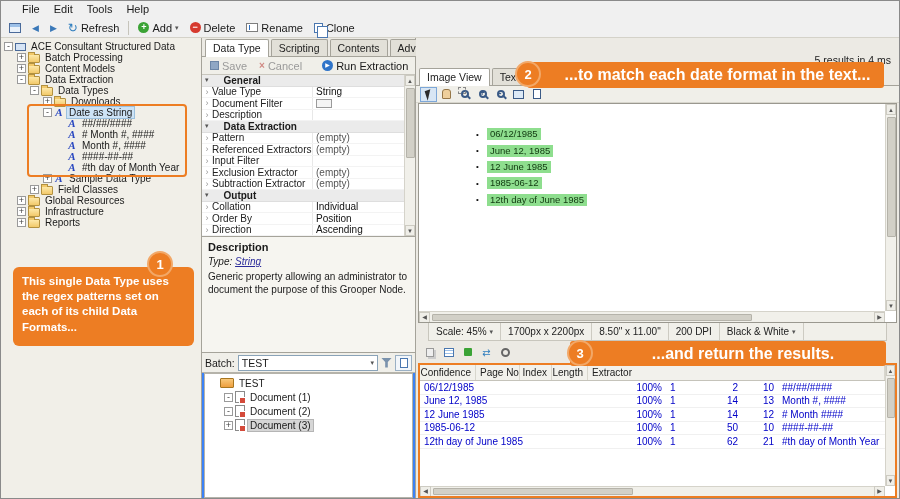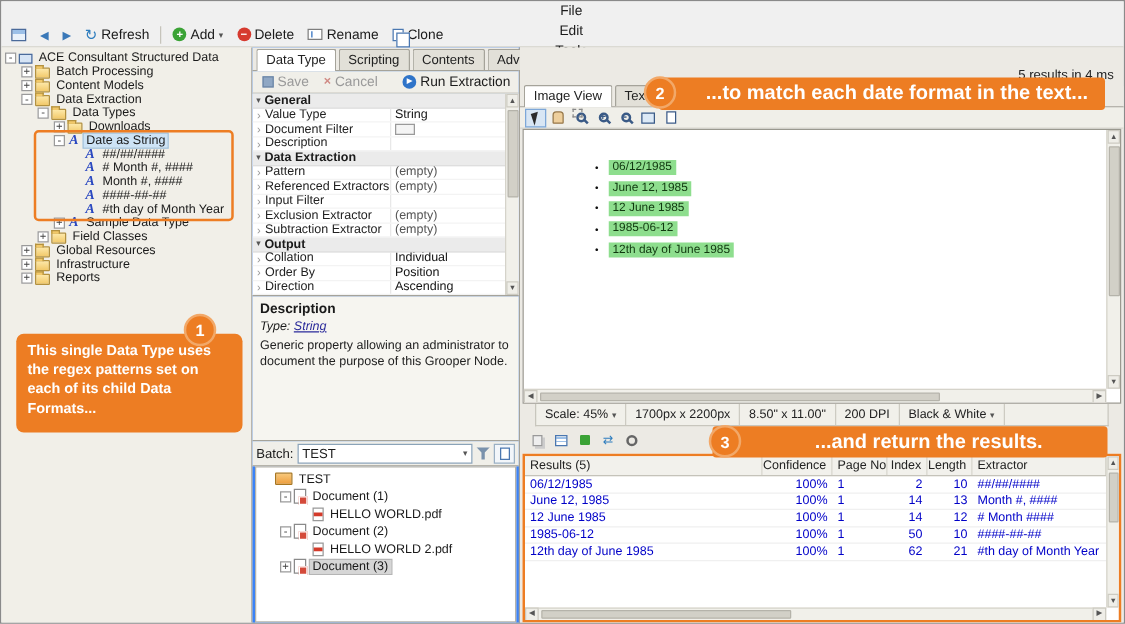--- a/index.html
+++ b/index.html
@@ -1,20 +1,20 @@
 <!DOCTYPE html>
 <html><head>
 <meta charset="utf-8">
 <style>
 *{box-sizing:border-box;margin:0;padding:0;}
 body{margin:0;background:#777;font-family:"Liberation Sans",sans-serif;}
 .app{position:relative;width:900px;height:499px;background:#f0f0f0;border:1px solid #8a8a8a;overflow:hidden;color:#1a1a1a;font-size:11px;}
 
 
-.menubar{display:flex;height:17px;align-items:center;background:#f0f0f0;padding-left:14px;flex-direction:column;}
+.menubar{display:flex;height:17px;background:#f0f0f0;padding-left:14px;}
 .menu-item{padding:2px 7px;font-size:11px;cursor:default;}
 .toolbar{display:flex;height:20px;align-items:center;gap:1px;padding:0 3px;background:#f0f0f0;border-bottom:1px solid #d4d2c9;}
 .tbtn{display:inline-flex;align-items:center;gap:3px;padding:1px 4px;font-size:11px;border:1px solid transparent;border-radius:2px;white-space:nowrap;}
 .tbtn.disabled{color:#9a9a9a;}
 .tsep{width:1px;height:14px;background:#c6c4bb;margin:0 3px;}
 .win-ico{width:12px;height:10px;border:1px solid #4a6a9a;background:linear-gradient(#9cc0e8 0 3px,#e9f1fa 3px);}
 .arr{color:#3a78b8;font-size:9px;}
 .refresh-g{color:#2e7dbe;font-size:12px;line-height:10px;}
 .circ{width:11px;height:11px;min-width:11px;border-radius:50%;color:#fff;font-size:9px;line-height:10px;text-align:center;font-weight:bold;}
 .circ.add{background:#3ba336;}
@@ -46,21 +46,21 @@
 .mid{width:214px;min-width:214px;background:#3b82f6;border-right:1px solid #a5a39a;display:flex;flex-direction:column;}
 .tabstrip{height:19px;display:flex;align-items:flex-end;padding:0 3px;border-bottom:1px solid #a5a39a;background:#eceae4;}
 .tab{font-size:10.5px;padding:2px 7px;border:1px solid #a5a39a;border-bottom:none;background:#e2e0d8;margin-right:2px;border-radius:2px 2px 0 0;color:#222;white-space:nowrap;}
 .tab.active{background:#fff;margin-bottom:-1px;padding-bottom:3px;}
 .mid-cmd{height:18px;display:flex;align-items:center;gap:2px;padding:0 3px;border-bottom:1px solid #c8c6bd;background:#f0efe9;font-size:10.5px;}
 .disk{width:9px;height:9px;background:#8fa7c4;border:1px solid #6c86a6;}
 .xico{color:#d08a84;font-size:10px;font-weight:bold;line-height:10px;}
 .runico{width:11px;height:11px;min-width:11px;border-radius:50%;background:#2f74c9;color:#fff;font-size:6px;line-height:11px;text-align:center;}
 .propgrid{height:162px;position:relative;background:#fff;border-bottom:1px solid #a5a39a;overflow:hidden;}
 .pg-rows{margin-right:11px;}
-.pg-cat{height:11.5px;display:flex;align-items:center;background:#ebebeb;font-weight:bold;font-size:10px;gap:3px;padding-left:3px;border-bottom:1px solid #dedede;}
+.pg-cat{height:11.5px;display:flex;align-items:center;background:#ebebeb;font-weight:bold;font-size:10px;gap:15px;padding-left:3px;border-bottom:1px solid #dedede;}
 .pg-chev{font-size:7px;color:#555;font-weight:normal;}
 .pg-row{height:11.5px;display:flex;align-items:center;font-size:10px;border-bottom:1px solid #f3f3f3;}
 .pg-mark{width:10px;min-width:10px;color:#999;font-size:9px;text-align:center;}
 .pg-label{width:100px;min-width:100px;white-space:nowrap;overflow:hidden;color:#222;}
 .pg-value{flex:1;border-left:1px solid #e8e8e8;padding-left:3px;height:100%;display:flex;align-items:center;color:#111;white-space:nowrap;overflow:hidden;}
 .pg-value.empty{color:#555;}
 .pg-btn{width:16px;height:9px;border:1px solid #9a9a9a;background:#f4f4f4;}
 .pg-sb{position:absolute;right:0;top:0;bottom:0;width:11px;}
 .vsbx{background:#f1f0ea;border-left:1px solid #d5d3ca;display:flex;flex-direction:column;align-items:center;}
 .sba{width:100%;height:11px;min-height:11px;font-size:6px;line-height:10px;text-align:center;color:#555;background:#efeee8;border:1px solid #cdcbc2;}
@@ -402,34 +402,24 @@
             <div class="btree-row" style="padding-left: 2px;">
               <span class="exp hid">+</span>
               <span class="ico bico-folder-open"></span>
               <span class="tlabel">TEST</span>
             </div>
             <div class="btree-row" style="padding-left: 17px;">
               <span class="exp">-</span>
               <span class="ico bico-document"></span>
               <span class="tlabel">Document (1)</span>
             </div>
-            <div class="btree-row" style="padding-left: 32px;">
-              <span class="exp hid">+</span>
-              <span class="ico bico-pdf"></span>
-              <span class="tlabel">HELLO WORLD.pdf</span>
-            </div>
             <div class="btree-row" style="padding-left: 17px;">
               <span class="exp">-</span>
               <span class="ico bico-document"></span>
               <span class="tlabel">Document (2)</span>
-            </div>
-            <div class="btree-row" style="padding-left: 32px;">
-              <span class="exp hid">+</span>
-              <span class="ico bico-pdf"></span>
-              <span class="tlabel">HELLO WORLD 2.pdf</span>
             </div>
             <div class="btree-row" style="padding-left: 17px;">
               <span class="exp">+</span>
               <span class="ico bico-document"></span>
               <span class="tlabel bsel">Document (3)</span>
             </div>
           </div>
       </div>
     </div>
 
@@ -517,21 +507,20 @@
           </span>
           <span class="vt-btn">
             <span class="glyph g-swap-arrows-icon"></span>
           </span>
           <span class="vt-btn">
             <span class="glyph g-gear-icon"></span>
           </span>
         </div>
       <div class="results">
         <div class="thead">
-            <span class="th " style="width: 190px;">Results (5)</span>
             <span class="th ar" style="width: 56px;">Confidence</span>
             <span class="th " style="width: 44px;">Page No</span>
             <span class="th ar" style="width: 32px;">Index</span>
             <span class="th ar" style="width: 36px;">Length</span>
             <span class="th grow">Extractor</span>
           </div>
         <div>
             <div class="trow">
               <span class="td " style="width: 190px;">06/12/1985</span>
               <span class="td ar" style="width: 56px;">100%</span>

